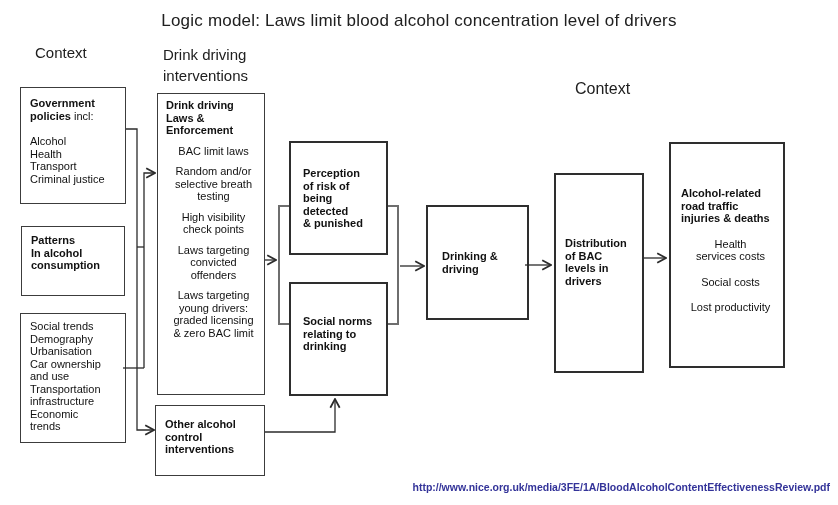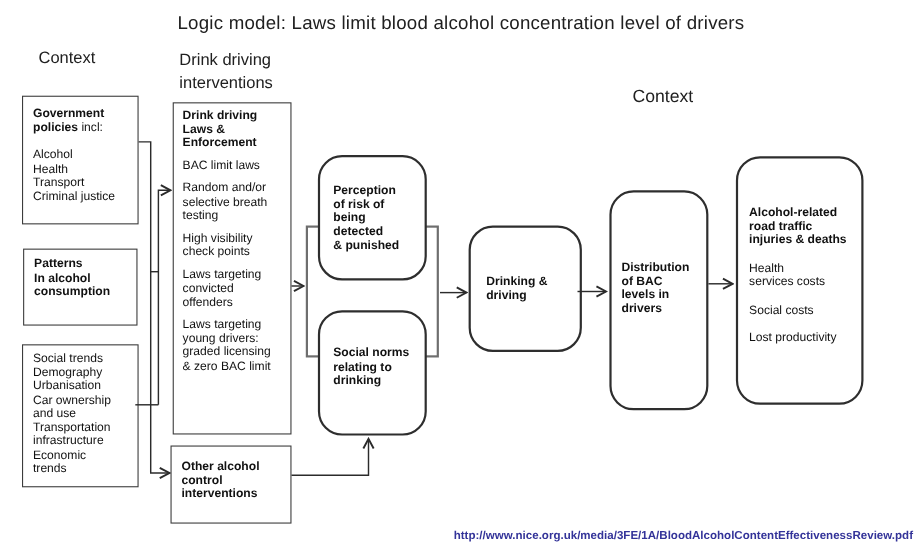--- a/index.html
+++ b/index.html
@@ -13,23 +13,23 @@
     font-size:17px; color:#202020; letter-spacing:0.2px;
   }
   .col-header { position:absolute; font-size:15px; color:#202020; }
   #context-header { left:35px; top:44px; }
   #interventions-header { left:163px; top:44px; line-height:21px; }
   #outcomes-header { left:575px; top:80px; font-size:16px; }
   .box {
     position:absolute; background:#ffffff; border:1.4px solid #3c3c3c;
     font-size:11px; line-height:12.5px; color:#111; box-sizing:border-box;
   }
-  .thick { border-width:2px; border-color:#2e2e2e;border-radius:22px; }
+  .thick { border-width:2px; border-color:#2e2e2e; }
   b, .bold { font-weight:bold; }
-  .box p { margin:8px 0 0 0; }
+  .box p { margin:8px 0 0 0;text-align:center; }
   .box .gap { margin-top:13px; }
 
   #box-government { left:20px; top:87px; width:106px; height:117px; padding:9px 5px 0 9px; }
   #box-patterns   { left:21px; top:226px; width:104px; height:70px; padding:7px 5px 0 9px; font-weight:bold; }
   #box-trends     { left:20px; top:313px; width:106px; height:130px; padding:6px 3px 0 9px; }
   #box-laws       { left:157px; top:93px; width:108px; height:302px; padding:5px 3px 0 8px; }
   #box-other      { left:155px; top:405px; width:110px; height:71px; padding:12px 5px 0 9px; font-weight:bold; }
   #outer-container{ left:278px; top:205px; width:121px; height:120px; border:2px solid #6e6e6e; z-index:1; }
   #box-perception { left:289px; top:141px; width:99px; height:114px; padding:24px 3px 0 12px; font-weight:bold; z-index:2; }
   #box-social-norms { left:289px; top:282px; width:99px; height:114px; padding:31px 3px 0 12px; font-weight:bold; z-index:2; }

